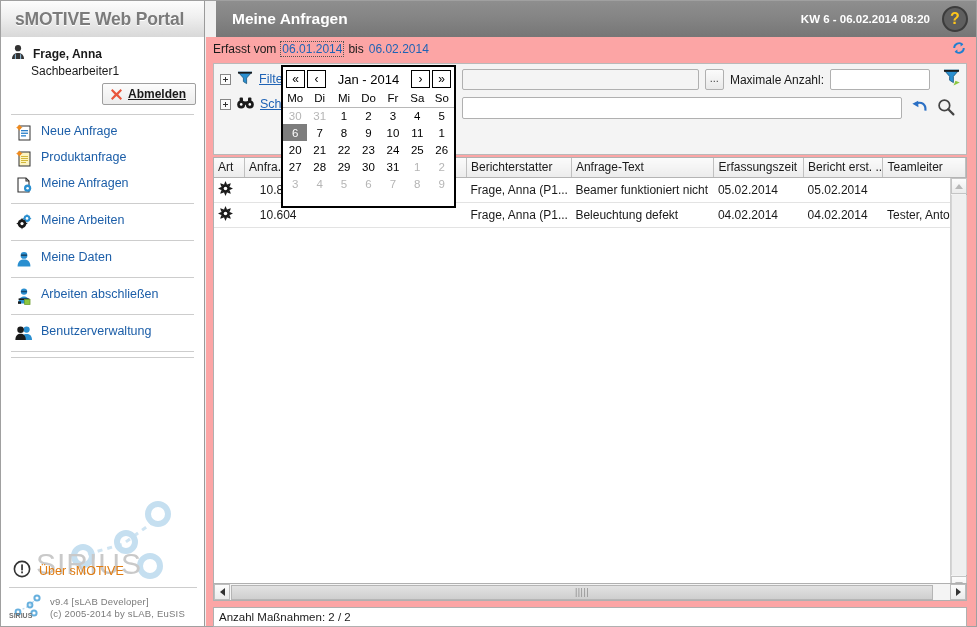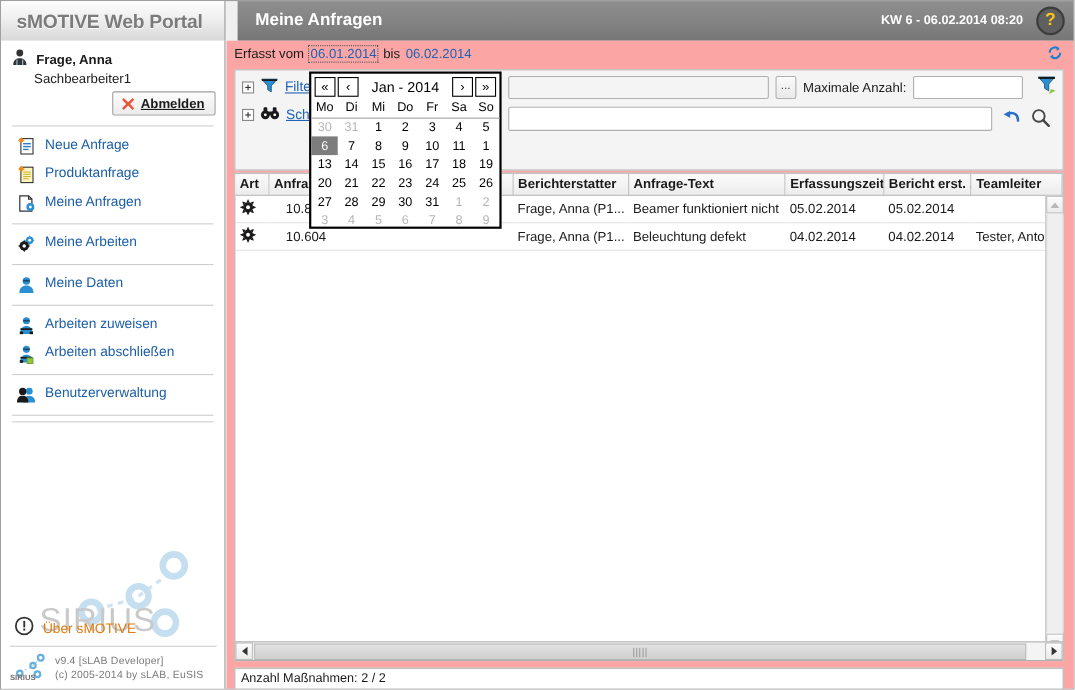--- a/index.html
+++ b/index.html
@@ -148,21 +148,21 @@
 
   
   .tablewrap {
     position: absolute; left: 7px; top: 120px; width: 754px; height: 436px;
     background: #ffffff; border: 1px solid #b0b0b0;
   }
   table.grid { width: 100%; border-collapse: collapse; table-layout: fixed; }
   table.grid th {
     background: linear-gradient(to bottom,#fbfbfb,#ececec);
     border-right: 1px solid #c0c0c0; border-bottom: 1px solid #b4b4b4;
-    font-size: 12px; font-weight: bold; color: #1a1a1a;
+    font-size: 12px; font-weight: normal; color: #1a1a1a;
     text-align: left; padding: 2px 4px; height: 19px;
     overflow: hidden; white-space: nowrap;
   }
   table.grid td {
     border-bottom: 1px solid #e3e3e3; font-size: 12px; color: #1a1a1a;
     padding: 3px 4px; height: 22px; overflow: hidden; white-space: nowrap;
   }
   td.num { text-align: right; }
   
   .vscroll {
@@ -357,35 +357,20 @@
           <circle cx="9" cy="5.4" r="3.4" fill="#2a8fd0"></circle>
           <rect x="6" y="4.4" width="6" height="1.6" fill="#17486e"></rect>
           <path d="M2.6 16.4 C2.6 11.4 5.6 9.6 9 9.6 C12.4 9.6 15.4 11.4 15.4 16.4 Z" fill="#2a8fd0"></path>
         </svg>
       </span>
       <span class="nav-label">Meine Daten</span>
     </div>
 
     <div class="sb-divider"></div>
 
-    <div class="nav-item">
-      <span class="ico">
-        <svg width="18" height="18" viewBox="0 0 18 18">
-          <circle cx="9" cy="4.6" r="3.2" fill="#2a8fd0"></circle>
-          <rect x="6.1" y="3.8" width="5.8" height="1.5" fill="#17486e"></rect>
-          <path d="M3.2 16.6 C3.2 11.4 6 9.4 9 9.4 C12 9.4 14.8 11.4 14.8 16.6 Z" fill="#2a8fd0"></path>
-          <g fill="#1a1a1a">
-              <rect x="3.6" y="11.4" width="10.8" height="1.6"></rect>
-          <rect x="3" y="14.4" width="3" height="2.4"></rect>
-              <rect x="12" y="14.4" width="3" height="2.4"></rect>
-            </g>
-        </svg>
-      </span>
-      <span class="nav-label">Arbeiten zuweisen</span>
-    </div>
 
     <div class="nav-item">
       <span class="ico">
         <svg width="18" height="18" viewBox="0 0 18 18">
           <circle cx="9" cy="4.6" r="3.2" fill="#2a8fd0"></circle>
           <rect x="6.1" y="3.8" width="5.8" height="1.5" fill="#17486e"></rect>
           <path d="M3.2 16.6 C3.2 11.4 6 9.4 9 9.4 C12 9.4 14.8 11.4 14.8 16.6 Z" fill="#2a8fd0"></path>
           <g fill="#1a1a1a">
               <rect x="3.6" y="11.4" width="10.8" height="1.6"></rect>
           <rect x="3" y="14.4" width="3" height="2.4"></rect>
@@ -680,29 +665,20 @@
           <tr>
             <td class="sel">6</td>
             <td>7</td>
             <td>8</td>
             <td>9</td>
             <td>10</td>
             <td>11</td>
             <td>1</td>
           </tr>
           <tr>
-            <td>13</td>
-            <td>14</td>
-            <td>15</td>
-            <td>16</td>
-            <td>17</td>
-            <td>18</td>
-            <td>19</td>
-          </tr>
-          <tr>
             <td>20</td>
             <td>21</td>
             <td>22</td>
             <td>23</td>
             <td>24</td>
             <td>25</td>
             <td>26</td>
           </tr>
           <tr>
             <td>27</td>

